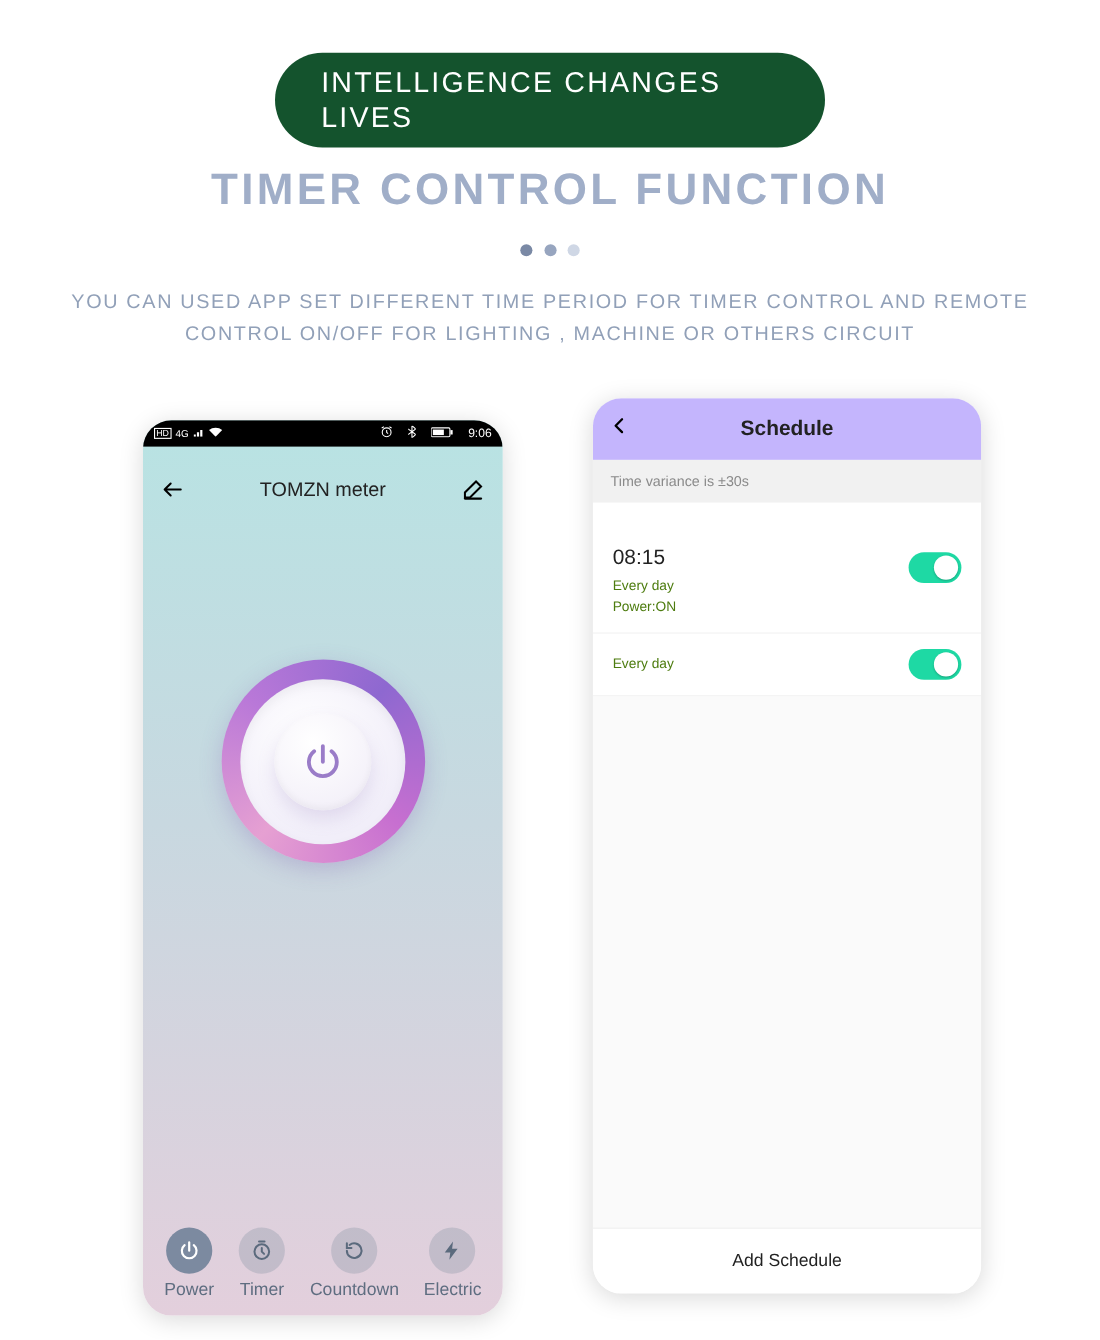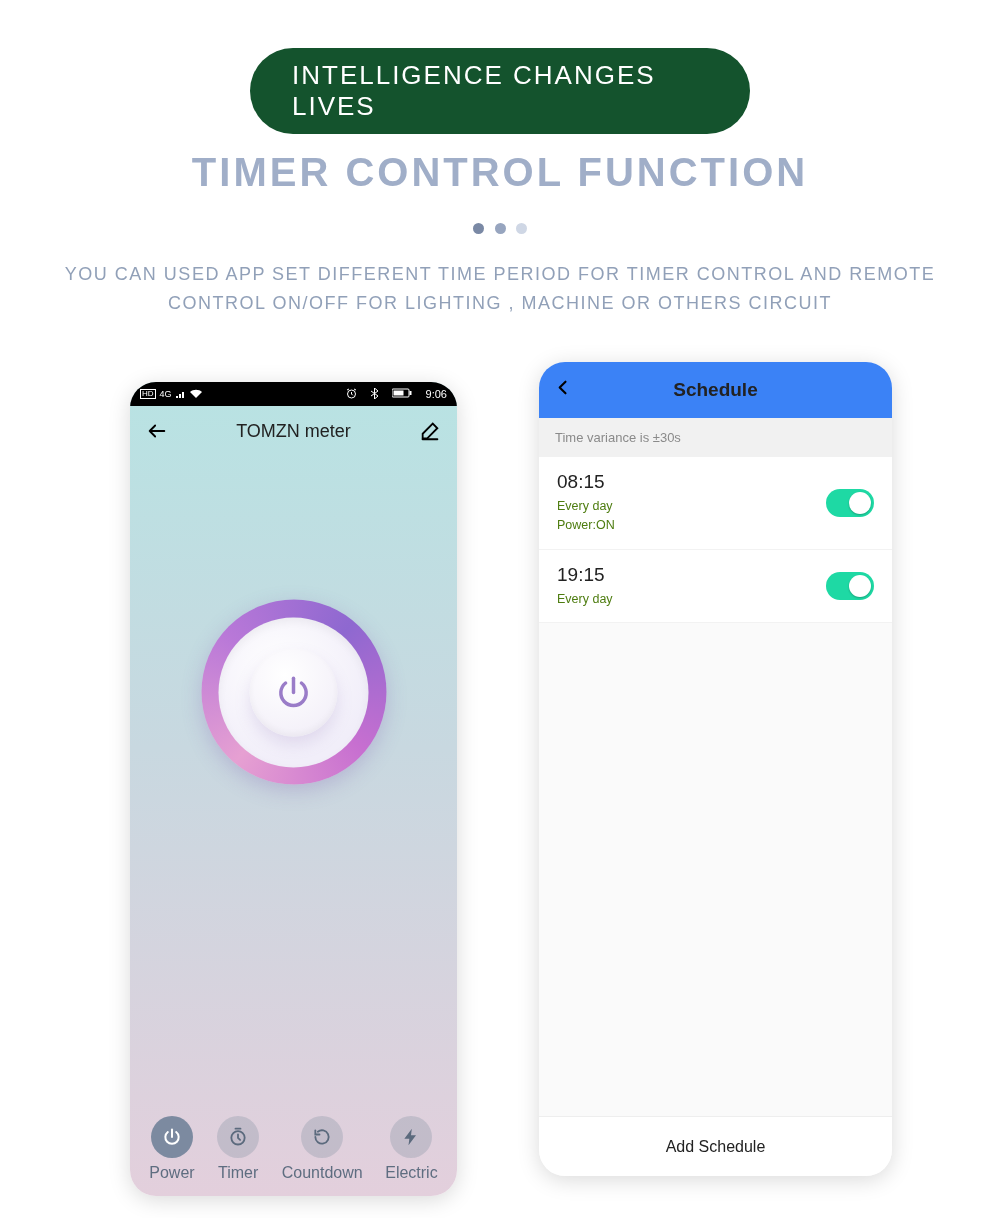--- a/index.html
+++ b/index.html
@@ -77,21 +77,21 @@
     display: flex;
     align-items: center;
     justify-content: space-between;
     padding: 0 10px;
   }
   .status-left { display:flex; gap:4px; align-items:center; }
   .status-right { display:flex; gap:14px; align-items:center; }
   .app-header {
     height: 50px;
     display: flex;
-    align-items: center;
+    align-items: flex-end;
     justify-content: space-between;
     padding: 0 16px;
     color: #222;
     font-size: 18px;
   }
   .back-arrow svg, .edit-icon svg { display:block; }
 
   .power-ring {
     position: absolute;
     left: 50%; top: 310px;
@@ -148,38 +148,38 @@
     left: 539px; top: 362px;
     width: 353px; height: 814px;
     border-radius: 26px;
     background:#fafafa;
     box-shadow: 0 4px 22px rgba(0,0,0,0.15);
     overflow:hidden;
     display:flex; flex-direction:column;
   }
   .sched-header {
     height:56px; display:flex; align-items:center; justify-content:center;
-    position:relative; background:#3b82f6;
+    position:relative; background:#c4b5fd;
     font-size:19px; font-weight:600; color:#222;
   }
   .sched-back {
     position:absolute; left:14px; top:50%; transform:translateY(-50%);
   }
   .variance {
     background:#f1f1f1; color:#8a8a8a; font-size:13px;
     padding: 12px 16px;
   }
   .sched-list { background:#fff; }
   .sched-row {
     padding: 14px 18px 14px 18px;
     border-bottom:1px solid #f2f2f2;
     display:flex; align-items:center;
   }
   .sched-row .col { flex:1; }
-  .sched-row .time { font-size:19px; color:#222; margin-bottom:4px; }
+  .sched-row .time { font-size:19px; color:#222; margin-bottom:4px;margin-top:26px; }
   .sched-row .sub  { font-size:12.5px; color:#4d7c0f; line-height:1.5; }
   .toggle {
     width:48px; height:28px; border-radius:999px;
     position:relative;
   }
   .toggle.on { background:#1ed9a4; }
   .toggle .knob {
     position:absolute; top:3px; width:22px; height:22px;
     border-radius:50%; background:#fff;
     box-shadow:0 1px 2px rgba(0,0,0,0.25);
@@ -330,21 +330,20 @@
         <div class="time">08:15</div>
         <div class="sub">Every day</div>
         <div class="sub">Power:ON</div>
       </div>
       <div class="toggle on">
           <div class="knob"></div>
         </div>
     </div>
     <div class="sched-row">
       <div class="col">
-        <div class="time">19:15</div>
         <div class="sub">Every day</div>
       </div>
       <div class="toggle on">
           <div class="knob"></div>
         </div>
     </div>
   </div>
 
   <div class="sched-spacer"></div>
   <div class="add-sched">Add Schedule</div>

